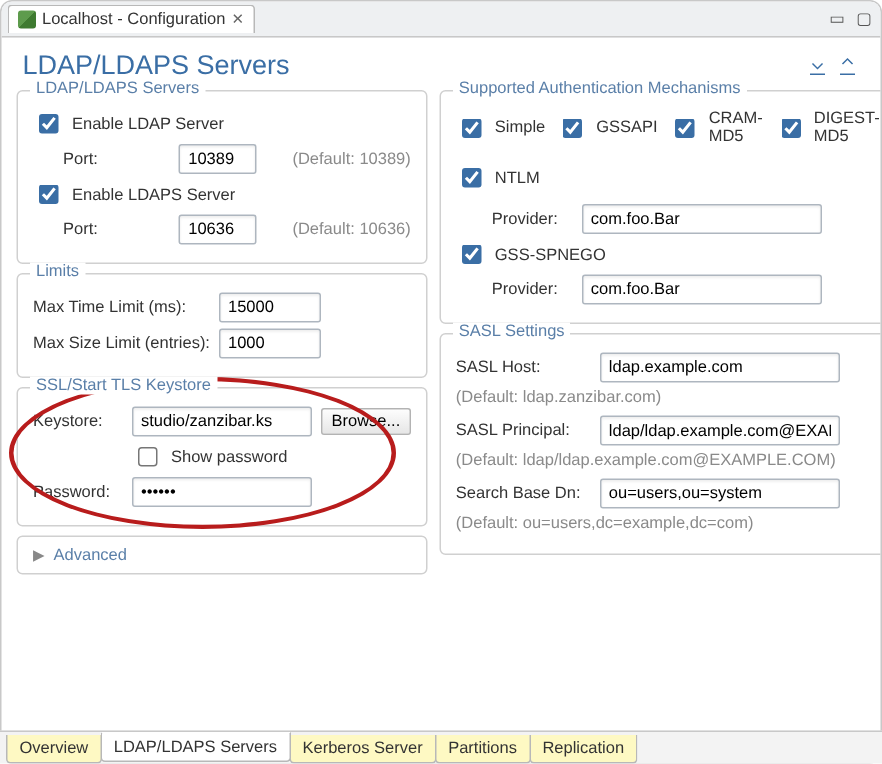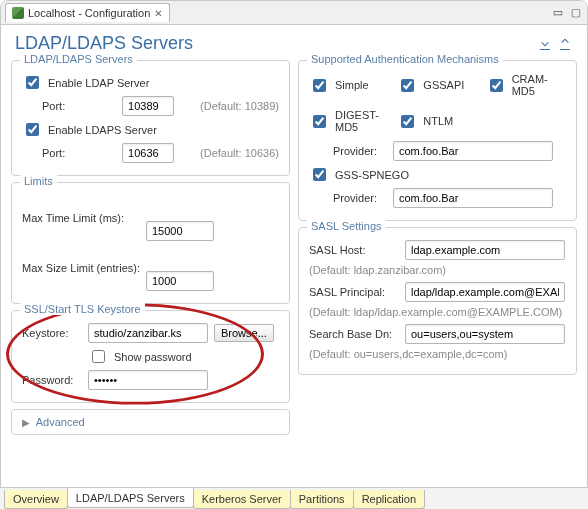--- a/index.html
+++ b/index.html
@@ -89,21 +89,21 @@
   .hint-line { color:#8a8a8a; font-size:11px; margin: 2px 0 6px 0; }
   input[type="text"], input[type="password"] {
     border: 1px solid #aeb6bf;
     background:#fff;
     padding: 3px 5px;
     font-size: 11px;
     border-radius: 2px;
     box-shadow: inset 0 1px 2px rgba(0,0,0,0.08);
   }
   input.port { width: 52px; }
-  input.num { width: 68px; margin-top: 26px; }
+  input.num { width: 68px; }
   input.wide { width: 160px; }
   input.ks { width: 120px; }
   button.browse {
     border:1px solid #b3b3b3;
     background: linear-gradient(#fdfdfd,#e6e6e6);
     padding: 2px 6px;
     font-size:11px;
     border-radius:2px;
     cursor:pointer;
   }
@@ -114,21 +114,21 @@
   
   .advanced {
     border:1px solid #d0d0d0;
     border-radius:4px;
     padding: 6px 10px;
     color:#5a7fa8;
     display:flex; align-items:center; gap:6px;
   }
   .chev { font-size:10px; color:#888; }
   
-  .auth-grid { display:grid; grid-template-columns: 1fr 1fr 1fr; gap: 4px 8px; margin-bottom:4px;}
+  .auth-grid { display:grid; grid-template-columns: 1fr 1fr 1fr 1fr; gap: 4px 8px; margin-bottom:4px;}
   
   .circle {
     position:absolute;
     border: 3px solid #b81c1c;
     border-radius: 50%;
     width: 258px;
     height: 110px;
     left: -6px;
     top: -12px;
     pointer-events:none;

